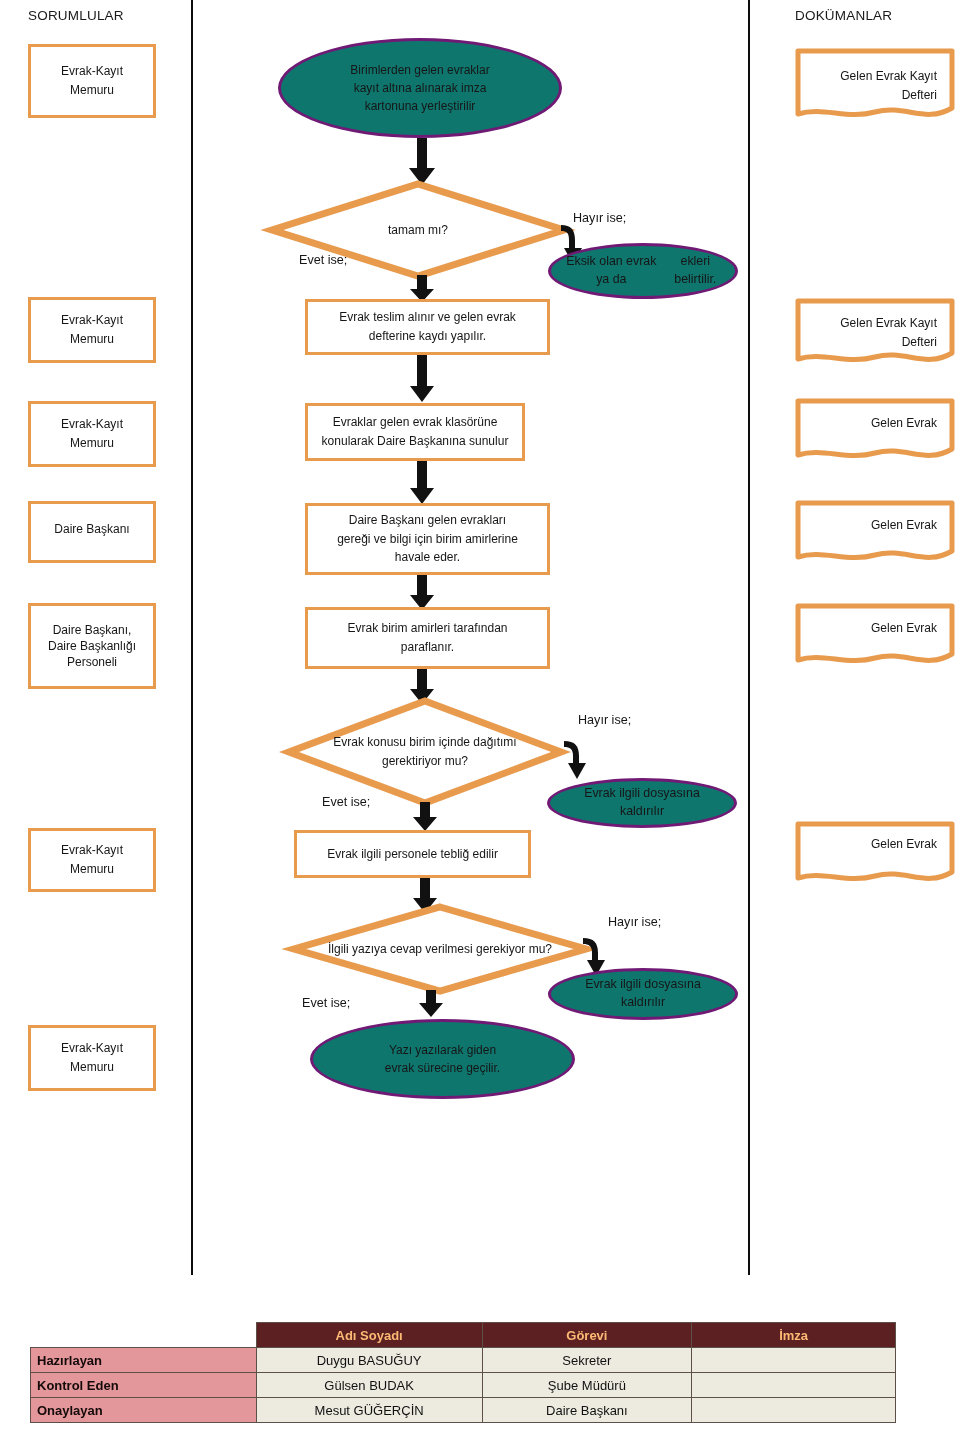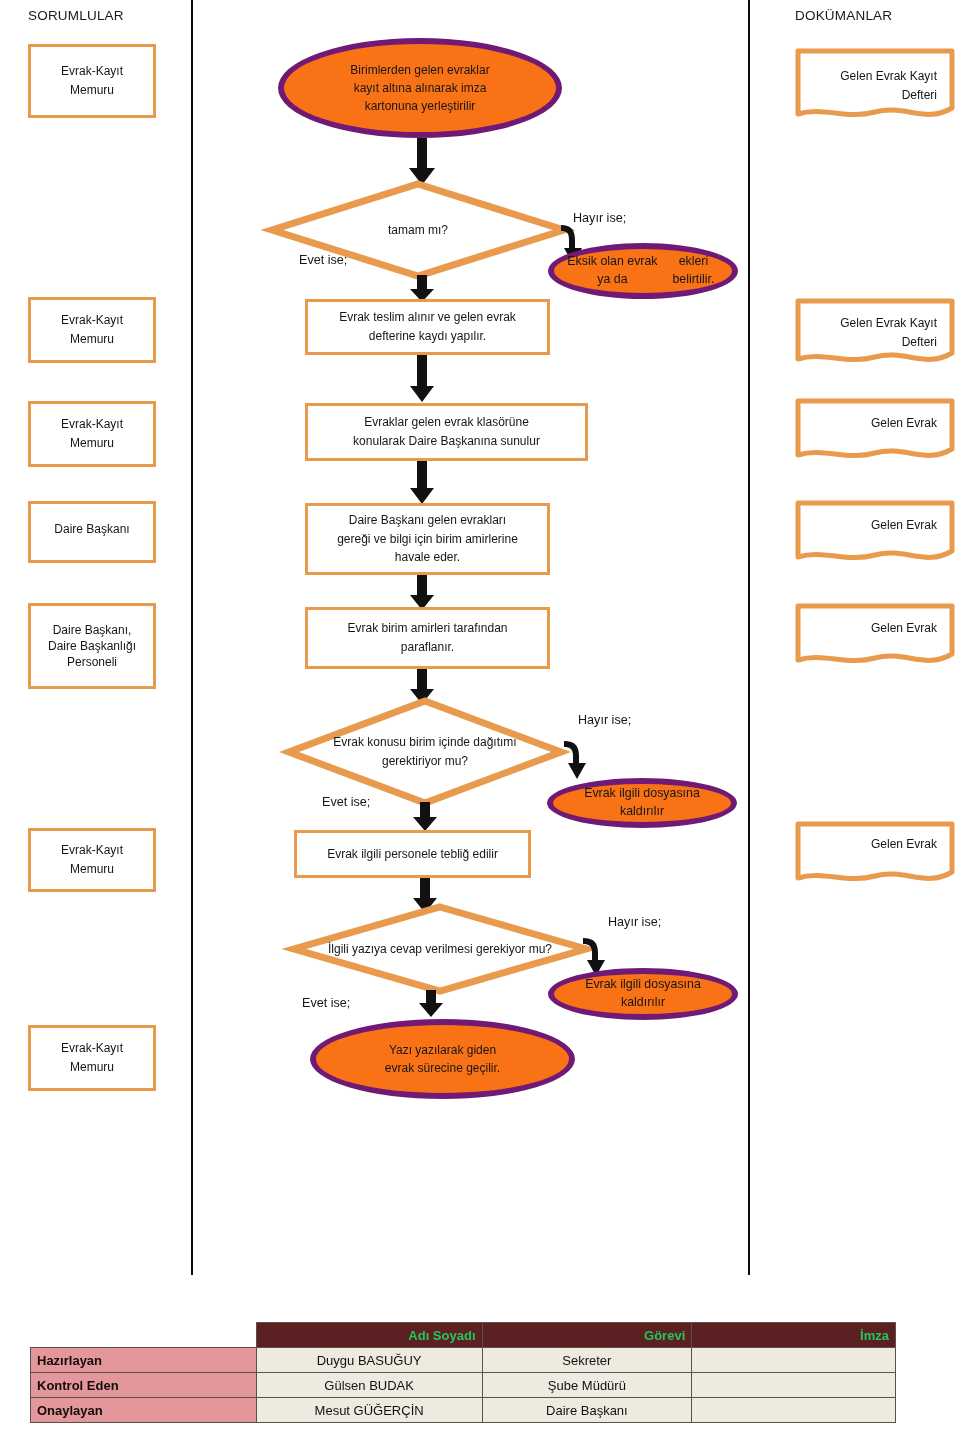--- a/index.html
+++ b/index.html
@@ -50,23 +50,23 @@
   }
 
   
   .box {
     border: 3px solid #E89A4D;
     background: #ffffff;
   }
 
   
   .ellipse {
-    border: 6px solid #701a75;
+    border: 3px solid #701a75;
     border-radius: 50%;
-    background: #f97316;
+    background: #0f766e;
   }
 
   
   .diamond { background: transparent; }
   .diamond svg {
     position: absolute;
     left: 0; top: 0;
     width: 100%; height: 100%;
     overflow: visible;
   }
@@ -115,23 +115,23 @@
     border-collapse: collapse;
     font-size: 13px;
   }
   #sign-table td, #sign-table th {
     border: 1px solid #5d5049;
     height: 25px;
     padding: 1px 6px;
   }
   #sign-table thead th {
     background: #5C2022;
-    color: #22c55e;
+    color: #fdba74;
     font-weight: bold;
-    text-align: right;
+    text-align: center;
     margin-left: 46px;
   }
   #sign-table thead th.blank-head {
     background: transparent;
     border: none;
   }
   #sign-table td.rowhead {
     background: #E4979B;
     color: #140a0a;
     font-weight: bold;
@@ -277,21 +277,21 @@
   <div>Evrak teslim alınır ve gelen evrak</div>
   <div>defterine kaydı yapılır.</div>
 </div>
 
 <div class="arrow" style="left:409px; top:355px;">
   <svg width="26" height="48" viewBox="0 0 26 48">
     <path d="M8 0 H18 V31 H25 L13 47 L1 31 H8 Z" fill="#111111"></path>
   </svg>
 </div>
 
-<div class="shape box" style="left:305px; top:403px; width:283px; height:58px; flex-direction:column;">
+<div class="shape box" style="left:305px; top:403px; width:220px; height:58px; flex-direction:column;">
   <div>Evraklar gelen evrak klasörüne</div>
   <div>konularak Daire Başkanına sunulur</div>
 </div>
 
 <div class="arrow" style="left:409px; top:461px;">
   <svg width="26" height="44" viewBox="0 0 26 44">
     <path d="M8 0 H18 V27 H25 L13 43 L1 27 H8 Z" fill="#111111"></path>
   </svg>
 </div>
 

